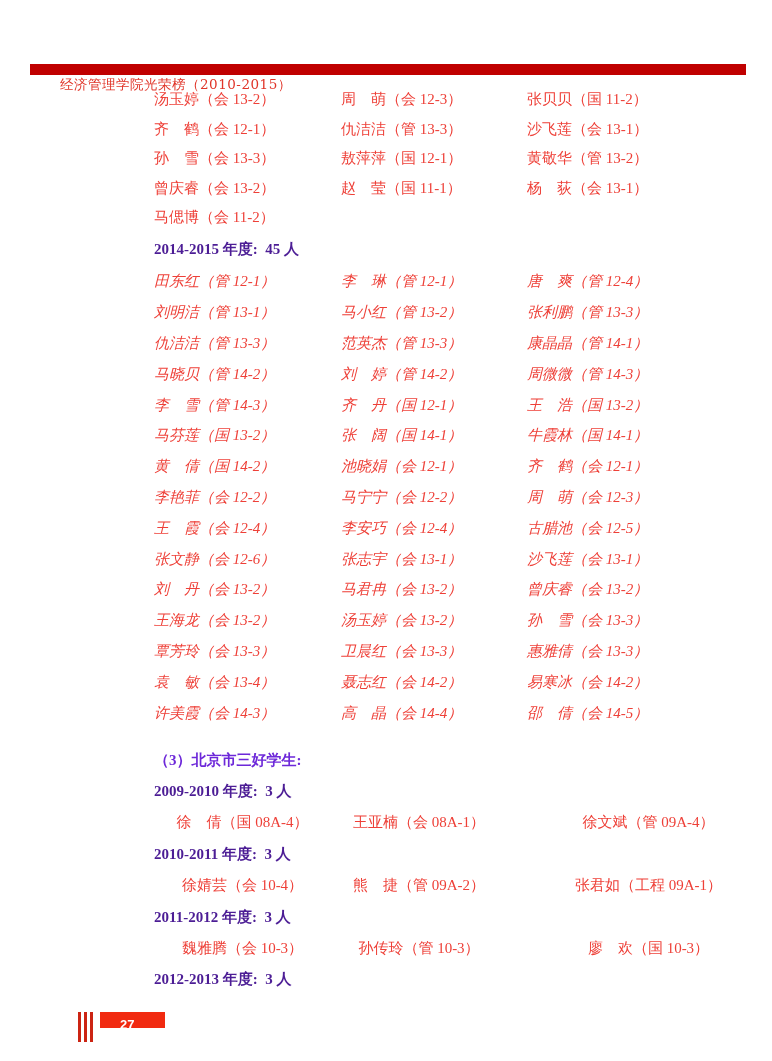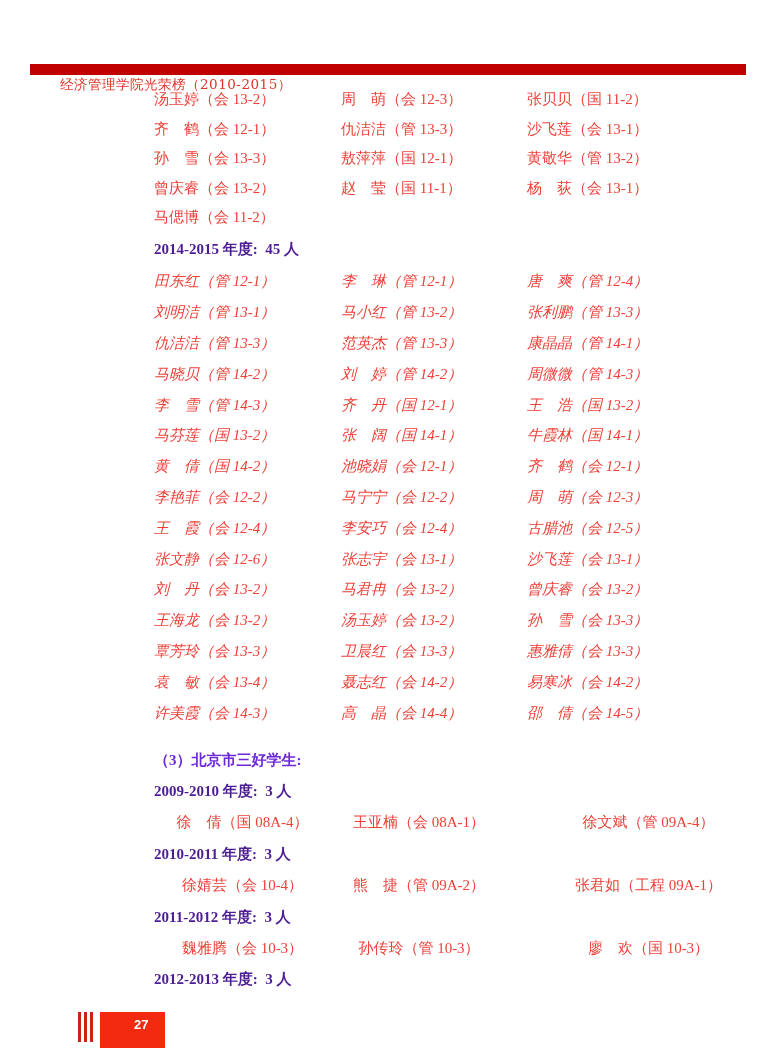--- a/index.html
+++ b/index.html
@@ -82,28 +82,28 @@
     left: 78px; top: 1012px;
     display: flex; align-items: flex-start;
   }
   .stripes { display: flex; margin-right: 4px; }
   .stripe {
     width: 3px; height: 30px;
     background: #cc2413;
     margin-right: 3px;
   }
   .page-num-box {
-    width: 65px; height: 36px;
+    width: 65px; height: 16px;
     background: #f12a10;
     color: #ffffff;
     font-family: "Liberation Sans", sans-serif;
     font-weight: bold;
     font-size: 13px;
     line-height: 26px;
-    padding-left: 34px;
+    padding-left: 20px;
   }
 </style>
 </head>
 <body>
 
 <div class="page">
 
   <div class="doc-title">经济管理学院光荣榜（2010-2015）</div>
 
   <div class="header-rule"></div>

